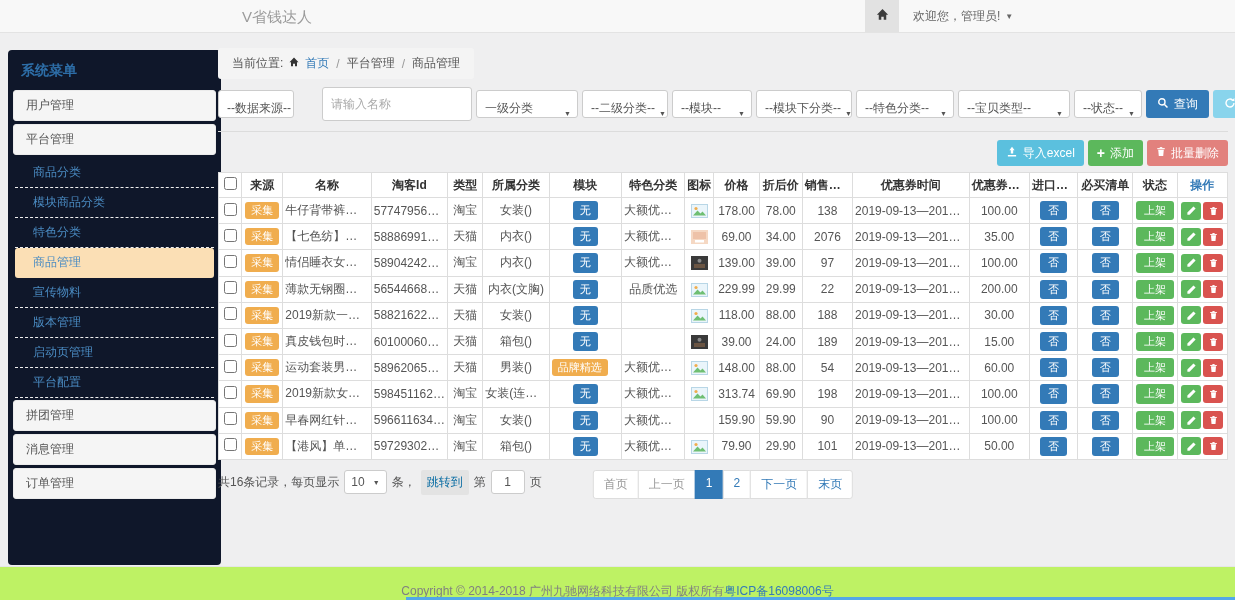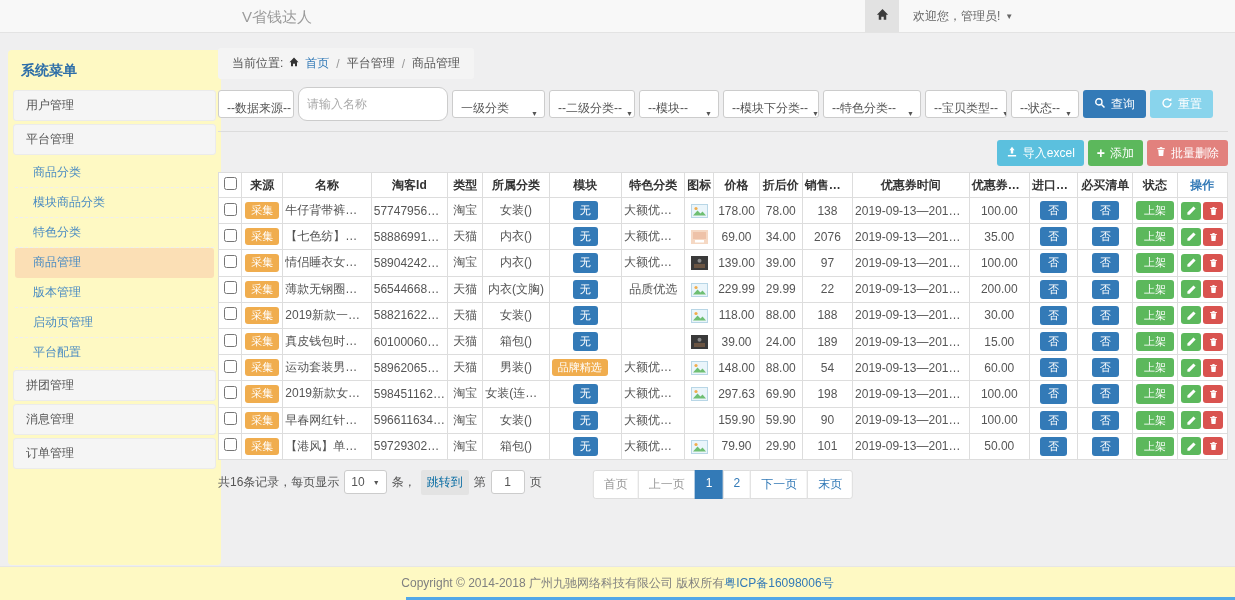--- a/index.html
+++ b/index.html
@@ -8,37 +8,37 @@
 
 
 .topbar { position:absolute; top:0; left:0; right:0; height:33px; background:#f8f8f8; border-bottom:1px solid #e3e3e3; z-index:2; }
 .brand { position:absolute; left:242px; top:8px; font-size:15px; color:#9b9b9b; }
 .top-right { position:absolute; left:865px; top:0; height:32px; display:flex; align-items:center; }
 .home-tile { width:34px; height:32px; background:#e2e2e2; display:flex; align-items:center; justify-content:center; cursor:pointer; }
 .welcome { margin-left:14px; font-size:12px; color:#666; display:flex; align-items:center; gap:5px; cursor:pointer; }
 .caret { font-size:8px; color:#666; }
 
 
-.sidebar { position:absolute; left:8px; top:50px; width:213px; bottom:35px; background:#fef9c3; border-radius:4px; padding:0 5px; overflow:hidden; }
+.sidebar { position:absolute; left:8px; top:50px; width:213px; bottom:35px; background:#0f172a; border-radius:4px; padding:0 5px; overflow:hidden; }
 .side-title { padding:12px 8px 10px; font-size:14px; font-weight:bold; color:#2d6ea8; }
 .side-group { background:#f5f5f5; border:1px solid #ebebeb; border-radius:3px; margin-bottom:3px; padding:6px 12px; font-size:12px; color:#555; cursor:pointer; }
 .side-sub { padding-bottom:2px; }
 .side-sub-item { margin:0 2px; padding:6px 0 6px 18px; font-size:12px; color:#4a8bc2; border-bottom:1px dashed #efefef; cursor:pointer; }
 .side-sub-item.active { background:#fbdfb5; border-radius:3px; border-bottom-color:transparent; }
 
 
 .content { position:absolute; left:218px; top:48px; width:1010px; }
 .breadcrumb { display:inline-flex; align-items:center; gap:5px; background:#f4f4f4; border-radius:3px; padding:7px 14px; font-size:12px; color:#555; }
 .bc-home { color:#337ab7; text-decoration:none; cursor:pointer; }
 .bc-sep { color:#999; margin:0 2px; }
 
 .filters { display:flex; align-items:center; gap:4px; margin-top:8px; padding-bottom:10px; border-bottom:1px solid #dcdcdc; }
 .fselect { height:28px; border:1px solid #ccc; border-radius:3px; background:#fff; display:flex; align-items:flex-end; justify-content:space-between; padding:0 6px 0 8px; font-size:12px; color:#555; cursor:pointer; flex:none; overflow:hidden; white-space:nowrap; }
 .sel-caret { font-size:7px; color:#555; margin-left:4px; }
-.ftext { height:28px; border:1px solid #ccc; border-radius:9px; padding:16px 8px; font-size:12px; color:#555; width:150px; flex:none; font-family:inherit; }
+.ftext { height:28px; border:1px solid #ccc; border-radius:3px; padding:16px 8px; font-size:12px; color:#555; width:150px; flex:none; font-family:inherit;margin-left:24px; }
 .ftext::placeholder { color:#aaa; }
 
 .btn { display:inline-flex; align-items:center; gap:5px; border:none; border-radius:3px; color:#fff; font-size:12px; height:28px; padding:0 11px; cursor:pointer; font-family:inherit; white-space:nowrap; }
 .btn-blue { background:#337ab7; }
 .btn-cyan { background:#5bc0de;text-align:center; }
 .btn-cyan-light { background:#89d4ec; }
 .btn-green { background:#5cb85c; }
 .btn-salmon { background:#e2817d; }
 .btn-sm { height:26px; padding:0 9px; }
 .plus { font-size:14px; font-weight:bold; line-height:1; }
@@ -68,21 +68,21 @@
 .pb-size { display:inline-flex; align-items:center; gap:4px; border:1px solid #ccc; border-radius:3px; background:#fff; padding:4px 6px; cursor:pointer; }
 .pb-jump-label { background:#e3e3e3; border-radius:2px; padding:4px 6px; color:#0369a1; cursor:pointer; }
 .pb-input { width:34px; height:24px; border:1px solid #ccc; border-radius:3px; text-align:center; font-size:12px; font-family:inherit; color:#555; background:#fff; }
 .pb-pages { position:absolute; left:50%; top:0; transform:translateX(-50%); display:flex; }
 .pg { border:1px solid #ddd; background:#fff; color:#337ab7; font-size:12px; padding:5px 10px; margin-left:-1px; cursor:pointer; white-space:nowrap; }
 .pg.disabled { color:#999; }
 .pg.active { background:#337ab7; border-color:#337ab7; color:#fff; }
 .pg:first-child { border-radius:3px 0 0 3px; margin-left:0; }
 .pg:last-child { border-radius:0 3px 3px 0; }
 
-.footer { position:absolute; left:0; right:0; bottom:0; height:34px; background:#fef9c3; border-top:1px solid #e6e6e6; display:flex; align-items:center; justify-content:center; font-size:12px; color:#808080; }
+.footer { position:absolute; left:0; right:0; bottom:0; height:34px; background:#bef264; border-top:1px solid #e6e6e6; display:flex; align-items:flex-end; justify-content:center; font-size:12px; color:#808080; }
 .icp { color:#337ab7; text-decoration:none; cursor:pointer; }
 .bottom-strip { position:absolute; left:406px; right:0; bottom:0; height:3px; background:#52a8e8; z-index:9; }
 </style>
 </head>
 <body>
 
 <div class="topbar">
   <div class="brand">V省钱达人</div>
   <div class="top-right">
     <div class="home-tile">
@@ -102,20 +102,21 @@
 <div class="sidebar">
   <div class="side-title">系统菜单</div>
   <div>
       <div class="side-group">用户管理</div>
       <div class="side-group">平台管理</div>
       <div class="side-sub">
         <div class="side-sub-item">商品分类</div>
         <div class="side-sub-item">模块商品分类</div>
         <div class="side-sub-item">特色分类</div>
         <div class="side-sub-item active">商品管理</div>
+        <div class="side-sub-item">宣传物料</div>
         <div class="side-sub-item">版本管理</div>
         <div class="side-sub-item">启动页管理</div>
         <div class="side-sub-item">平台配置</div>
       </div>
       <div class="side-group">拼团管理</div>
       <div class="side-group">消息管理</div>
       <div class="side-group">订单管理</div>
     </div>
 </div>
 
@@ -133,41 +134,41 @@
     <span>平台管理</span>
     <span class="bc-sep">/</span>
     <span>商品管理</span>
   </div>
 
   <div class="filters">
       <div class="fselect" style="width:76px">
         <span>--数据来源--</span>
       </div>
       <input class="ftext" placeholder="请输入名称" style="">
-      <div class="fselect" style="width:93px">
+      <div class="fselect" style="width:102px">
         <span>一级分类</span>
         <span class="sel-caret">▼</span>
       </div>
       <div class="fselect" style="width:86px">
         <span>--二级分类--</span>
         <span class="sel-caret">▼</span>
       </div>
       <div class="fselect" style="width:80px">
         <span>--模块--</span>
         <span class="sel-caret">▼</span>
       </div>
       <div class="fselect" style="width:96px">
         <span>--模块下分类--</span>
         <span class="sel-caret">▼</span>
       </div>
       <div class="fselect" style="width:98px">
         <span>--特色分类--</span>
         <span class="sel-caret">▼</span>
       </div>
-      <div class="fselect" style="width:82px">
+      <div class="fselect" style="width:112px">
         <span>--宝贝类型--</span>
         <span class="sel-caret">▼</span>
       </div>
       <div class="fselect" style="width:68px">
         <span>--状态--</span>
         <span class="sel-caret">▼</span>
       </div>
       <button class="btn btn-blue">
         <span><svg width="12" height="12" viewBox="0 0 16 16">
             <circle cx="6.5" cy="6.5" r="4.2" fill="none" stroke="#fff" stroke-width="1.8"></circle>
@@ -495,21 +496,21 @@
           <td class="cell-id">598451162391</td>
           <td>淘宝</td>
           <td>女装(连衣裙)</td>
           <td><span class="tag tag-blue">无</span></td>
           <td>大额优惠券</td>
           <td><svg class="icon-img" width="17" height="14" viewBox="0 0 17 14">
               <rect x="0.5" y="0.5" width="16" height="13" fill="#eaf5fb" stroke="#b8d6e6"></rect>
               <circle cx="5" cy="4.5" r="1.6" fill="#f0ad4e"></circle>
               <path d="M2 11.5 6.5 6.5 9.5 9.5 11.5 7.5 15 11.5z" fill="#6fbf73"></path>
             </svg></td>
-          <td>297.63</td>
+          <td>313.74</td>
           <td>69.90</td>
           <td>198</td>
           <td class="cell-time">2019-09-13—2019-09-17</td>
           <td>100.00</td>
           <td><button class="btn-mini mini-blue">否</button></td>
           <td><button class="btn-mini mini-blue">否</button></td>
           <td><button class="btn-mini mini-green">上架</button></td>
           <td><button class="op op-edit">
               <svg width="11" height="11" viewBox="0 0 16 16">
                 <path d="M2 14v-3.2L10.8 2l3.2 3.2L5.2 14z" fill="#fff"></path>

